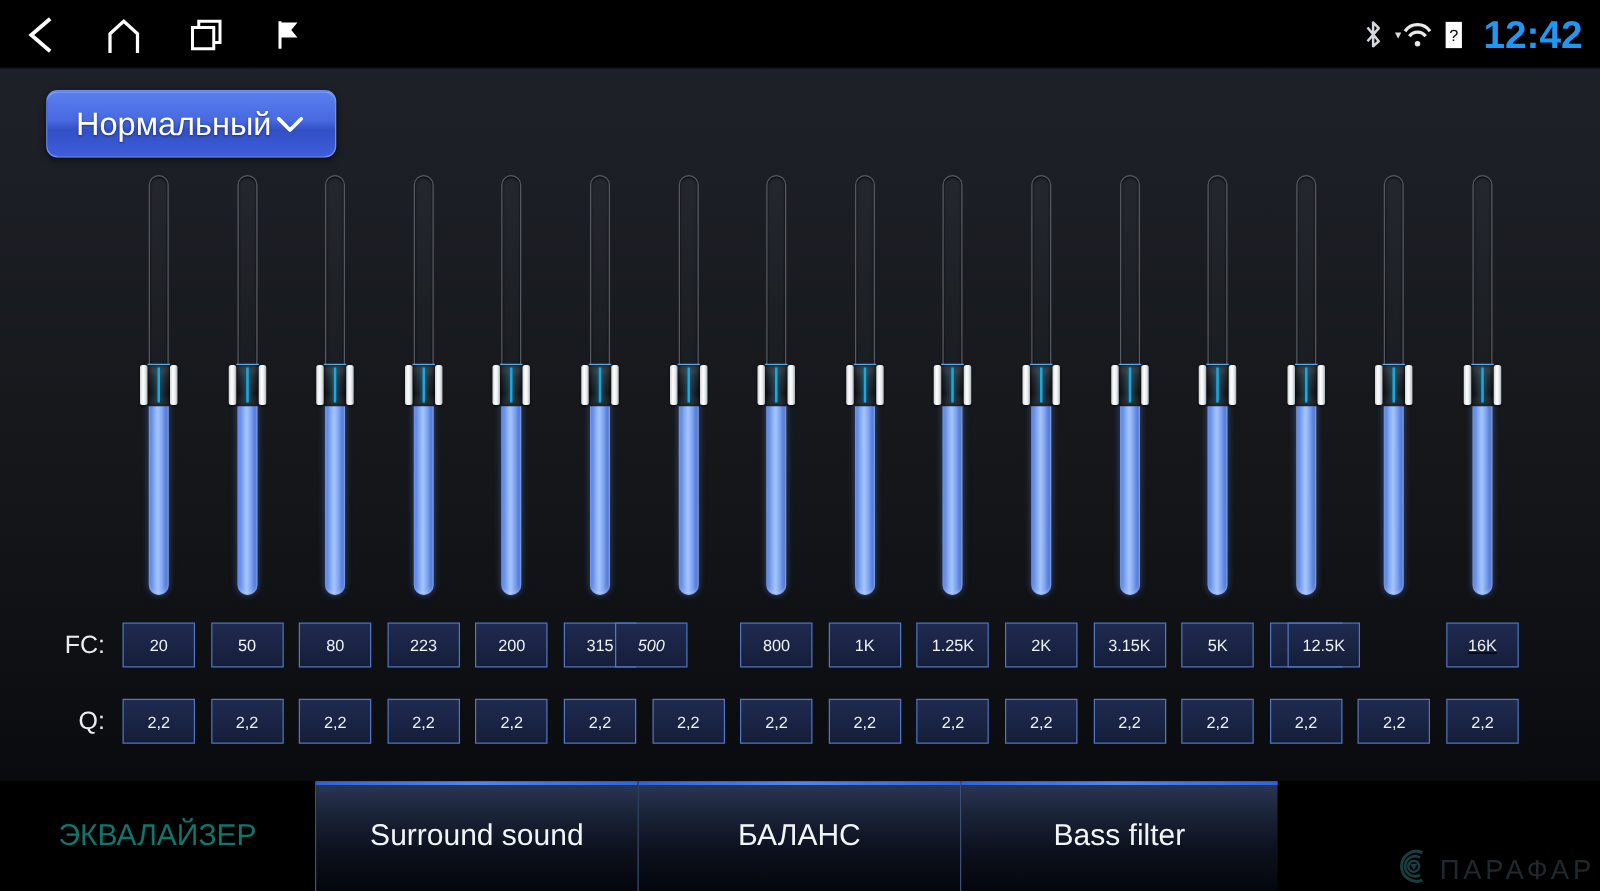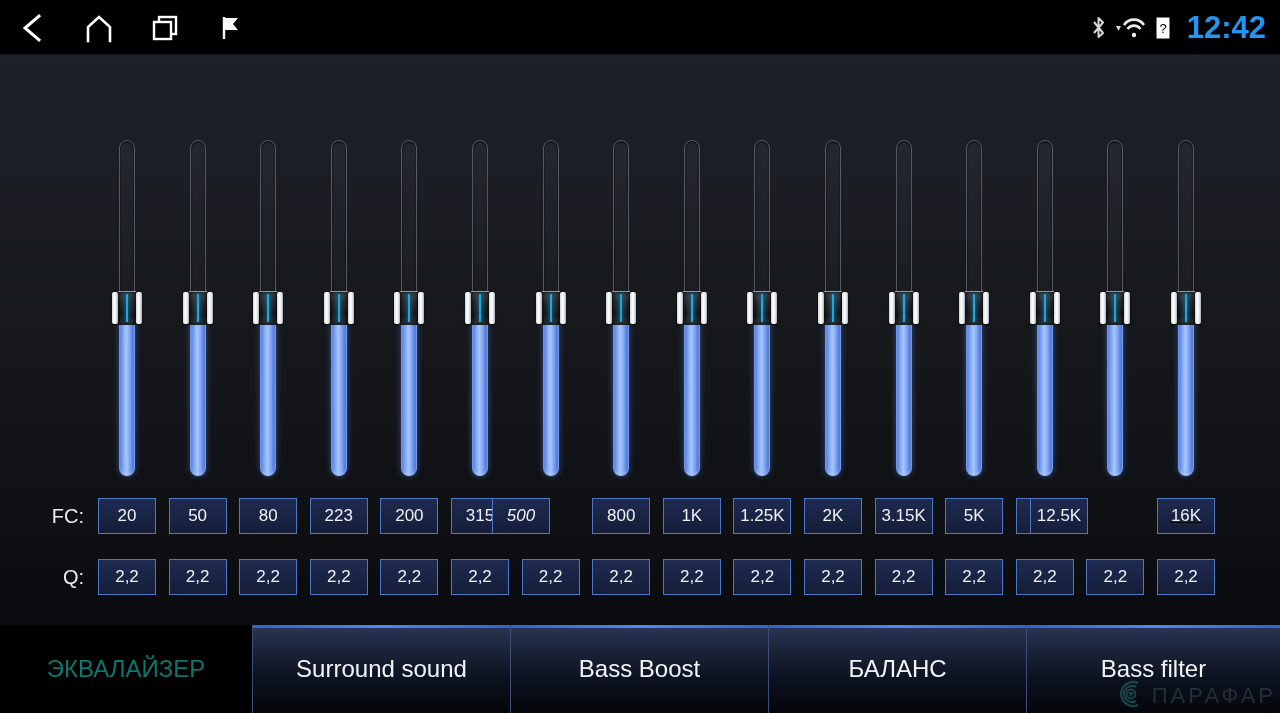--- a/index.html
+++ b/index.html
@@ -186,21 +186,21 @@
     height: 36px;
     background: linear-gradient(180deg, #1e2a50 0%, #1a2445 50%, #151d38 100%);
     border: 1px solid #5077c4;
     display: flex;
     align-items: center;
     justify-content: center;
     cursor: pointer;
   }
   .param-cell span {
     color: #eef1f5;
-    font-size: 17px;
+    font-size: 13px;
     white-space: nowrap;
   }
 
   
   #tabbar {
     position: absolute;
     left: 0; bottom: 0;
     width: 1280px;
     height: 88px;
     display: flex;
@@ -304,20 +304,28 @@
       <div class="sysicon">
         <svg width="16" height="24" viewBox="0 0 16 24">
           <rect x="2" y="2" width="12" height="20" fill="#ffffff" stroke="#ffffff" stroke-width="1"></rect>
           <text x="8" y="17" font-size="13" font-family="Liberation Sans, sans-serif" fill="#000000" text-anchor="middle">?</text>
         </svg>
       </div>
       <div id="clock">12:42</div>
     </div>
   </div>
 
+  <div id="preset-button">
+    <span id="preset-label">Нормальный</span>
+    <span id="preset-chevron">
+      <svg width="26" height="20" viewBox="0 0 26 20">
+        <polyline points="4,6 13,15 22,6" fill="none" stroke="#ffffff" stroke-width="3" stroke-linecap="round" stroke-linejoin="round"></polyline>
+      </svg>
+    </span>
+  </div>
 
   <div id="sliders">
       <div class="slider" style="left: 114px;">
         <div class="track"></div>
         <div class="fill" style="top: 168px; height: 168px;"></div>
         <div class="thumb" style="top: 151px;">
           <div class="thumb-core"></div>
           <div class="thumb-line"></div>
           <div class="thumb-cap left"></div>
           <div class="thumb-cap right"></div>
@@ -578,23 +586,20 @@
         <span>2,2</span>
       </div>
     </div>
 
   <div id="tabbar">
       <div class="tab active" style="width: 252px;">
         <span>ЭКВАЛАЙЗЕР</span>
       </div>
       <div class="tab" style="width: 258px;">
         <span>Surround sound</span>
-      </div>
-      <div class="tab" style="width: 258px;">
-        <span>Bass Boost</span>
       </div>
       <div class="tab" style="width: 258px;">
         <span>БАЛАНС</span>
       </div>
       <div class="tab" style="width: 254px;">
         <span>Bass filter</span>
       </div>
     </div>
 
   <div id="watermark">

